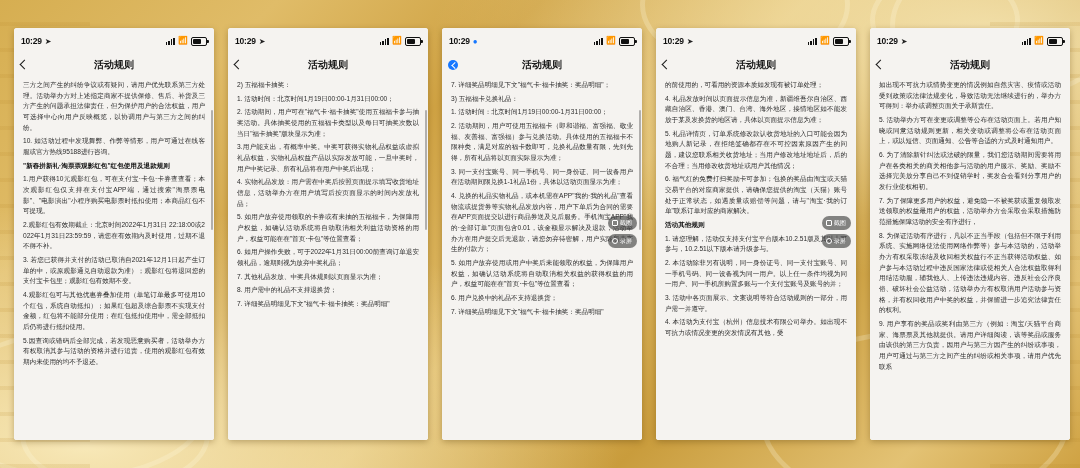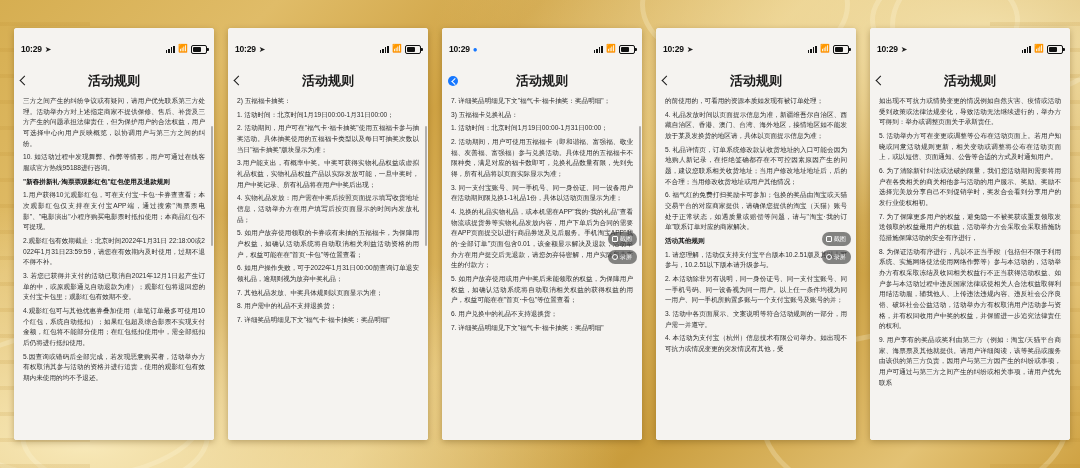--- a/index.html
+++ b/index.html
@@ -46,21 +46,21 @@
     background:#f5f3f0;
     border-radius:3px;
     overflow:hidden;
     position:relative;
     box-shadow:0 2px 6px rgba(90,60,10,.35);
     display:flex;flex-direction:column;
   }
   .statusbar{
     height:18px;flex:0 0 18px;
     display:flex;align-items:center;
-    padding:12px 7px;
+    padding:4px 7px;
     font-size:8px;color:#111;
     background:#f5f3f0;
   }
   .sb-time{font-weight:bold;font-size:8.5px;letter-spacing:-.2px;}
   .sb-loc{margin-left:3px;font-size:8px;color:#222;}
   .sb-right{margin-left:auto;display:flex;align-items:center;gap:3px;}
   .sig{display:flex;align-items:flex-end;gap:1px;height:8px;}
   .sig i{display:block;width:1.6px;background:#111;}
   .sig i:nth-child(1){height:3px;}
   .sig i:nth-child(2){height:4.5px;}
@@ -71,21 +71,21 @@
     width:14px;height:7px;border:1px solid #111;border-radius:2px;position:relative;
   }
   .batt::after{content:"";position:absolute;right:-2.5px;top:2px;width:1.5px;height:3px;background:#111;border-radius:0 1px 1px 0;}
   .batt i{position:absolute;left:1px;top:1px;bottom:1px;width:8px;background:#111;border-radius:1px;display:block;}
 
   .navbar{
     height:22px;flex:0 0 22px;
     display:flex;align-items:center;justify-content:center;
     position:relative;background:#f5f3f0;
   }
-  .navbar .title{font-size:13px;font-weight:bold;color:#1a1a1a;}
+  .navbar .title{font-size:10px;font-weight:bold;color:#1a1a1a;}
   .back{
     position:absolute;left:7px;top:50%;transform:translateY(-50%);
     width:8px;height:8px;
   }
   .back::before{
     content:"";display:block;width:6px;height:6px;
     border-left:1.4px solid #1a1a1a;border-bottom:1.4px solid #1a1a1a;
     transform:rotate(45deg);
   }
   .blue-dot{

